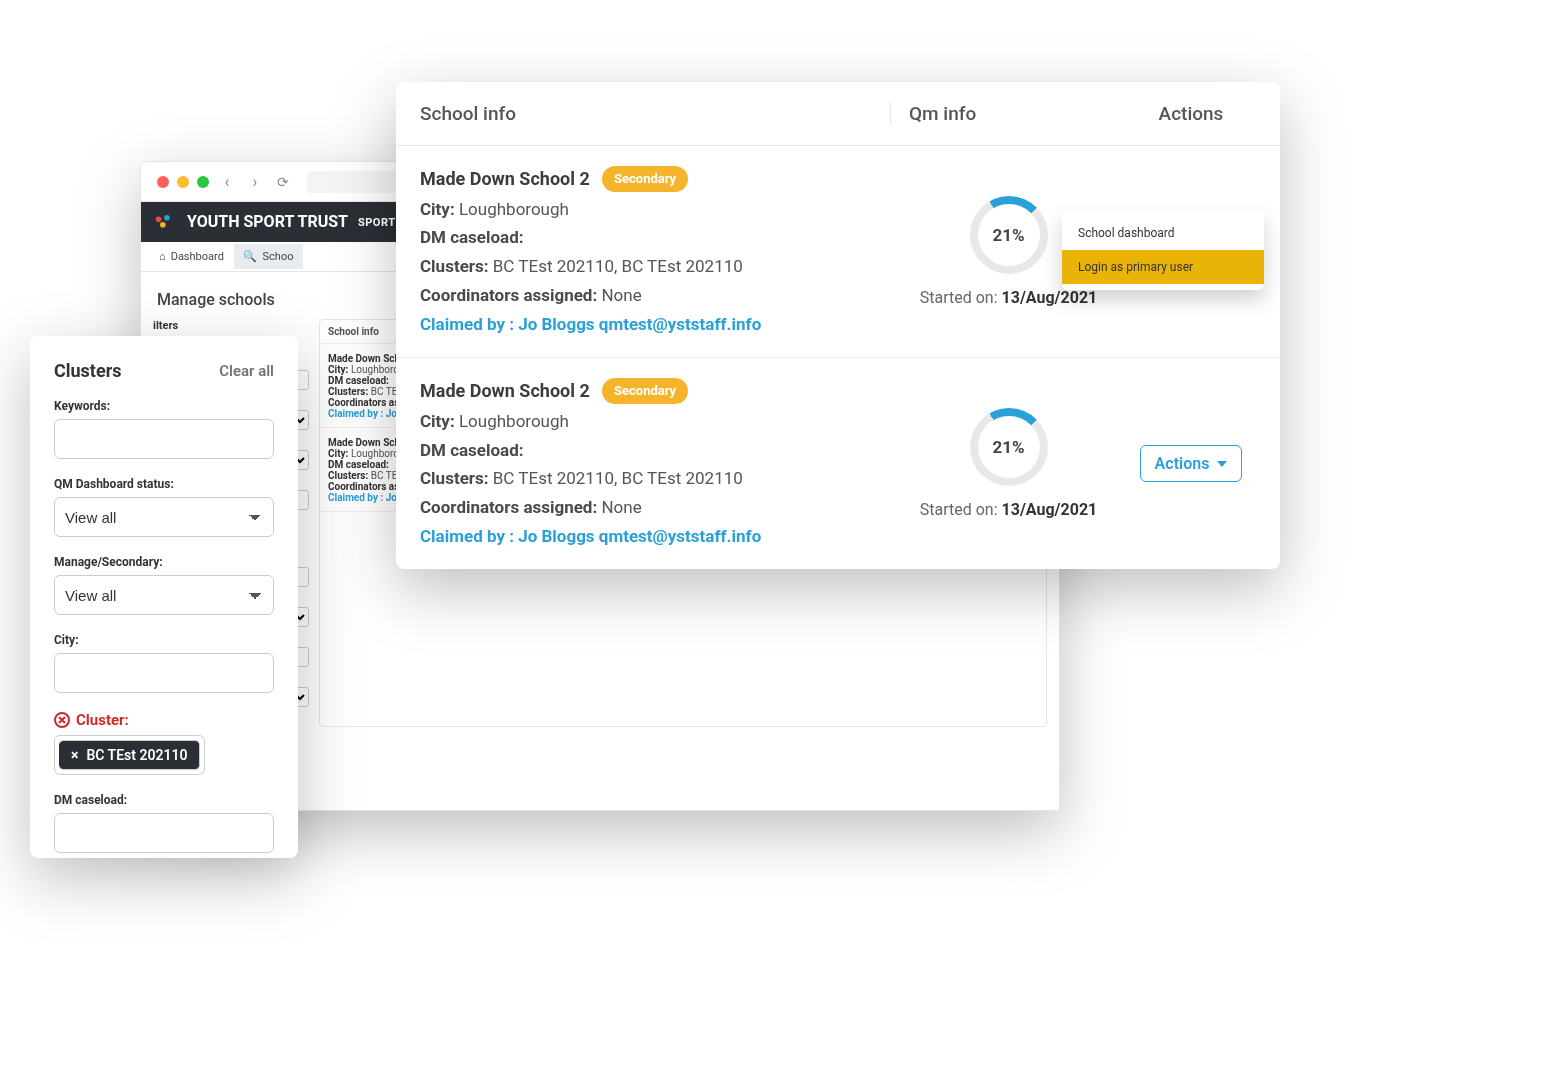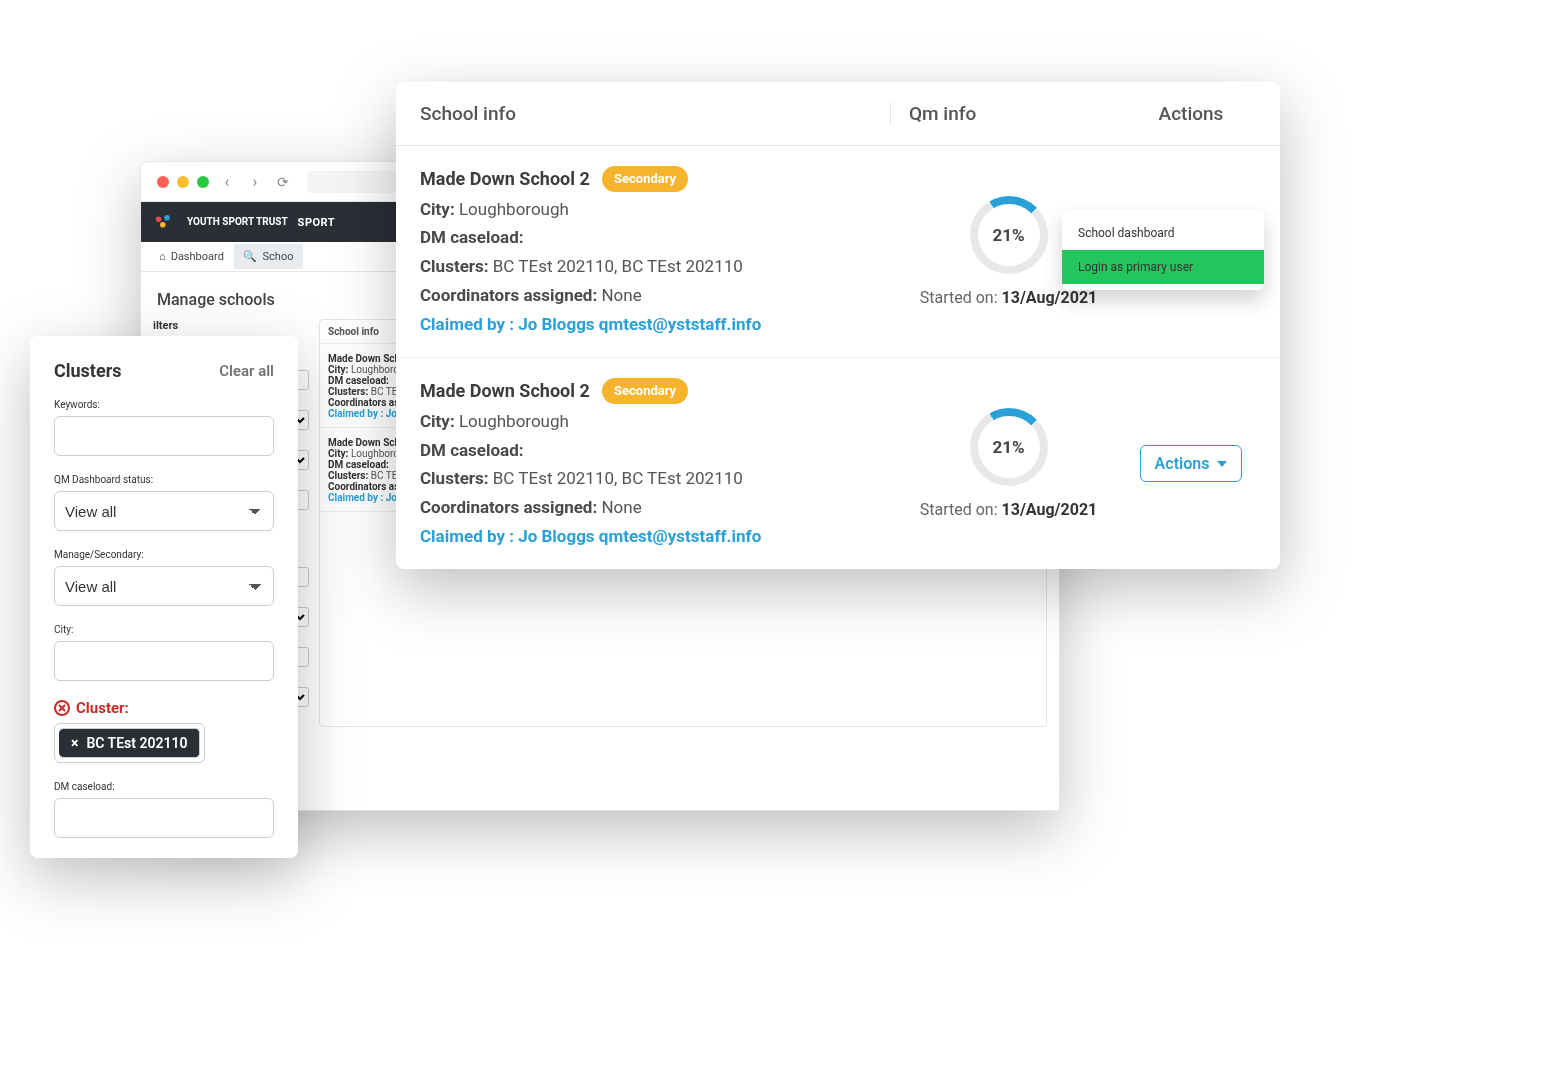--- a/index.html
+++ b/index.html
@@ -34,21 +34,21 @@
   }
   .traffic { display:flex; gap:8px; }
   .dot { width:12px; height:12px; border-radius:50%; }
   .dot.red{background:#ff5f57;} .dot.yellow{background:#febc2e;} .dot.green{background:#28c840;}
   .nav-arrow { width:20px; text-align:center; color:#888; font-size:16px; cursor:pointer;}
   .reload { color:#888; font-size:14px; margin-left:4px; cursor:pointer; }
   .url-bar { flex:1; height:22px; background:#f4f4f4; border-radius:4px; margin-left:10px; }
   .brand-bar { background:#2a2e35; color:#fff; display:flex; align-items:center; padding:0 12px; height:40px; gap:10px; }
   .logo { display:flex; align-items:center; gap:6px; }
   .logo svg { width:28px; height:18px; }
-  .logo-text { font-size:10px; line-height:1; font-weight:700; }
+  .logo-text { font-size:16px; line-height:1; font-weight:700; }
   .brand-label { font-size:11px; font-weight:700; letter-spacing:.5px; }
   .topnav { background:#fff; display:flex; align-items:center; gap:0; padding:0 8px; font-size:11px; border-bottom:1px solid #e5e5e5; height:30px;}
   .topnav .nav-item{ display:flex; align-items:center; gap:5px; padding:6px 10px; color:#444;}
   .topnav .nav-item.active{ background:#e9ecef;}
   .page-body { padding:12px 12px; }
   .page-title { font-size:16px; color:#444; margin:6px 4px 10px; font-weight:500; }
   .cols { display:flex; gap:10px; }
   
   .mini-filters { width:156px; font-size:10px; color:#333;}
   .mini-filters .hd{ display:flex; justify-content:space-between; font-weight:700; margin-bottom:24px; font-size:11px;}
@@ -85,21 +85,21 @@
     width:268px; height:522px;
     background:#fff;
     border-radius:8px;
     padding:24px 24px 10px;
     overflow:hidden;
   }
   .filters-card .hd{ display:flex; justify-content:space-between; align-items:center; margin-bottom:18px;}
   .filters-card h3{ margin:0; font-size:18px; color:#333; font-weight:700;}
   .filters-card .clear{ color:#737373; font-weight:600; font-size:15px; cursor:pointer;}
   .f-group{ margin-bottom:18px;}
-  .f-label{ font-weight:400; font-size:10px; color:#333; display:block; margin-bottom:6px;}
+  .f-label{ font-weight:700; font-size:12px; color:#333; display:block; margin-bottom:6px;}
   .f-input, .f-select{
     width:100%; height:40px; border:1px solid #ccc; border-radius:6px; font-size:15px; padding:0 10px; background:#fff; color:#333;
   }
   .f-select{ appearance:none; background-image: linear-gradient(45deg, transparent 50%, #555 50%), linear-gradient(135deg, #555 50%, transparent 50%); background-position: calc(100% - 18px) 17px, calc(100% - 12px) 17px; background-size:6px 6px,6px 6px; background-repeat:no-repeat;}
   .cluster-hd{ display:flex; align-items:center; gap:6px; color:#cc2a2a; font-weight:700; font-size:15px; margin-bottom:6px;}
   .cluster-hd svg{ width:16px; height:16px; fill:#cc2a2a;}
   .chip-big{ display:inline-flex; align-items:center; gap:8px; background:#2a2e35; color:#fff; border-radius:5px; padding:6px 12px; font-size:14px; font-weight:600; border:1px solid #ccc; border-left:none;}
   .chip-box{ border:1px solid #ccc; border-radius:6px; padding:4px; display:inline-block;}
   .chip-big .x{ cursor:pointer; font-weight:700;}
 
@@ -143,21 +143,21 @@
     position:absolute;
     right:-8px; top:46px;
     width:202px;
     background:#fff;
     border-radius:6px;
     box-shadow: 0 10px 20px rgba(0,0,0,.18);
     padding:6px 0;
     z-index:5;
   }
   .dropdown .item{ padding:10px 16px; font-size:12px; color:#333; cursor:pointer;}
-  .dropdown .item:hover, .dropdown .item.hover{ background:#22c55e;}
+  .dropdown .item:hover, .dropdown .item.hover{ background:#eab308;}
 
   
   .big-row .qm-col-lg{ border-left:1px solid transparent;}
 </style>
 </head>
 <body>
 
 <div class="browser shadow-lg">
   <div class="chrome-bar">
     <div class="traffic">

